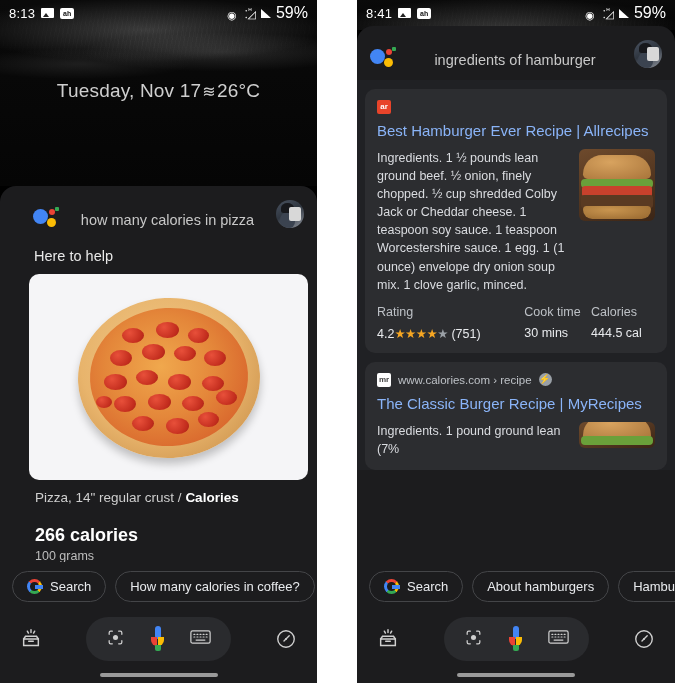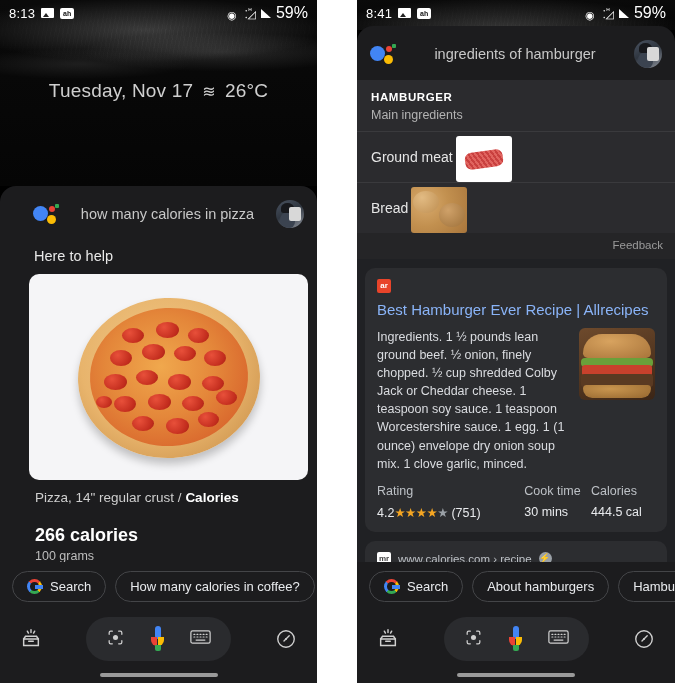--- a/index.html
+++ b/index.html
@@ -35,27 +35,27 @@
        linear-gradient(#0a0a0a,#050505);
      z-index:1;}
   .wall-noise{position:absolute;inset:0;opacity:.5;
      background-image:
        repeating-linear-gradient(102deg, rgba(255,255,255,.05) 0 1px, rgba(255,255,255,0) 1px 4px),
        repeating-linear-gradient(84deg, rgba(255,255,255,.035) 0 1px, rgba(255,255,255,0) 1px 6px);
      -webkit-mask-image:radial-gradient(ellipse 300px 50px at 50% 34px,#000,transparent 72%);
      mask-image:radial-gradient(ellipse 300px 50px at 50% 34px,#000,transparent 72%);}
   .datewidget{position:absolute;top:80px;left:0;right:0;text-align:center;
      color:#cfcfcf;font-size:19px;letter-spacing:.2px;z-index:3;
-     display:flex;align-items:center;justify-content:center;gap:9px;}
+     display:flex;align-items:center;justify-content:center;gap:1px;}
   .wicon{font-size:16px;color:#cfcfcf;}
 
   
   .assistant-sheet{position:absolute;left:0;right:0;background:#1c1c1e;border-radius:16px 16px 0 0;z-index:4;}
   #left-sheet{top:186px;bottom:0;padding-left:20px;}
-  .qrow{display:flex;align-items:center;padding:14px 13px 12px 13px;}
+  .qrow{display:flex;align-items:flex-end;padding:14px 13px 12px 13px;}
   .glogo{width:26px;height:22px;position:relative;flex:0 0 auto;}
   .glogo .d1{position:absolute;left:0;top:3px;width:15px;height:15px;border-radius:50%;background:#4285f4;}
   .glogo .d2{position:absolute;left:16px;top:3px;width:6px;height:6px;border-radius:50%;background:#ea4335;}
   .glogo .d3{position:absolute;left:22px;top:1px;width:4px;height:4px;border-radius:1px;background:#34a853;}
   .glogo .d4{position:absolute;left:14px;top:12px;width:9px;height:9px;border-radius:50%;background:#fbbc05;}
   .qtext{flex:1;text-align:center;color:#c8c8c8;font-size:14.5px;padding:0 10px;}
   .avatar{width:28px;height:28px;border-radius:50%;flex:0 0 auto;overflow:hidden;position:relative;
      background:linear-gradient(150deg,#4a5361 0%,#2f3640 45%,#8b9099 100%);}
   .avatar:before{content:"";position:absolute;left:4px;top:12px;width:15px;height:16px;border-radius:50% 50% 40% 40%;
      background:#3b4350;}
@@ -316,35 +316,20 @@
             <span class="d2"></span>
             <span class="d3"></span>
             <span class="d4"></span>
         </div>
         <div class="qtext">ingredients of hamburger</div>
         <div class="avatar">
             <span class="hair"></span>
           </div>
       </div>
 
-      <div class="kp">
-        <div class="kp-head">
-          <div class="kp-title">HAMBURGER</div>
-          <div class="kp-sub">Main ingredients</div>
-        </div>
-        <div class="kp-row">
-          <span class="kp-row-label">Ground meat</span>
-          <span class="kp-thumb thumb-meat"></span>
-        </div>
-        <div class="kp-row">
-          <span class="kp-row-label">Bread</span>
-          <span class="kp-thumb thumb-bread"></span>
-        </div>
-        <div class="kp-feedback">Feedback</div>
-      </div>
 
       <div class="results">
 
         <div class="rcard">
           <div class="rsrc">
             <span class="favicon fav-ar">ar</span>
           </div>
           <div class="rtitle">Best Hamburger Ever Recipe | Allrecipes</div>
           <div class="rbody">
             <div class="rsnippet">Ingredients. 1 ½ pounds lean ground beef. ½ onion, finely chopped. ½ cup shredded Colby Jack or Cheddar cheese. 1 teaspoon soy sauce. 1 teaspoon Worcestershire sauce. 1 egg. 1 (1 ounce) envelope dry onion soup mix. 1 clove garlic, minced.</div>

